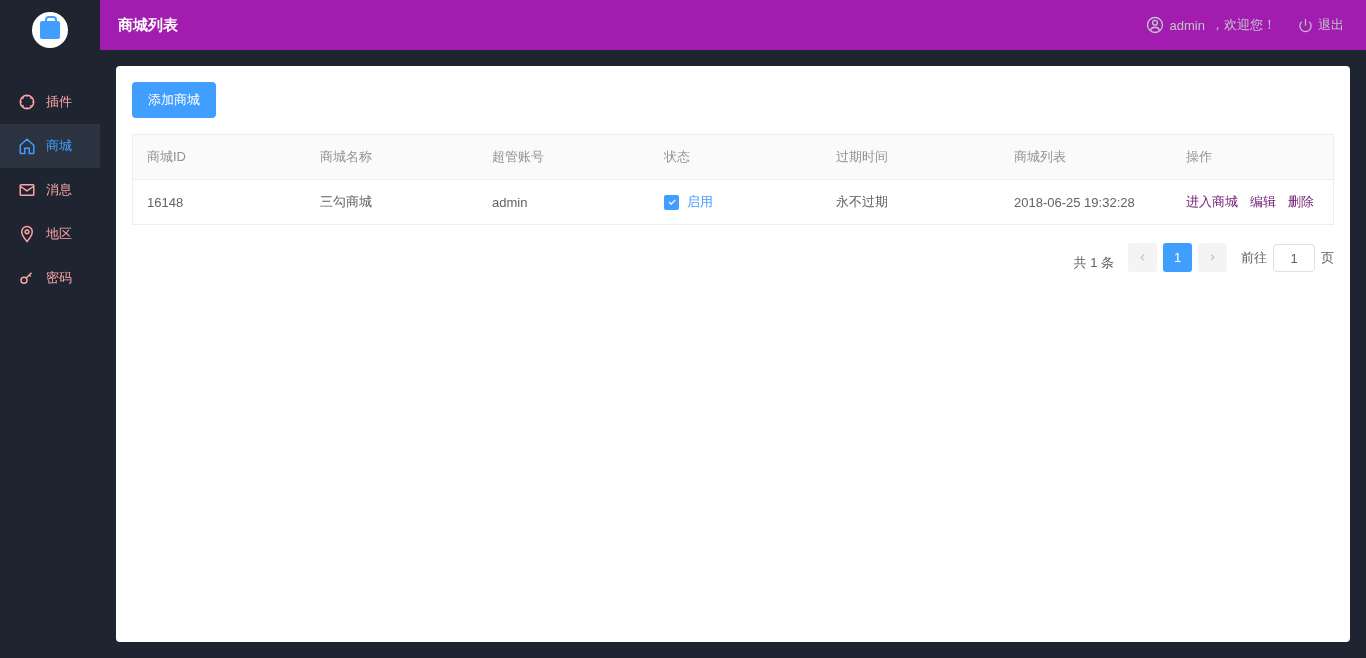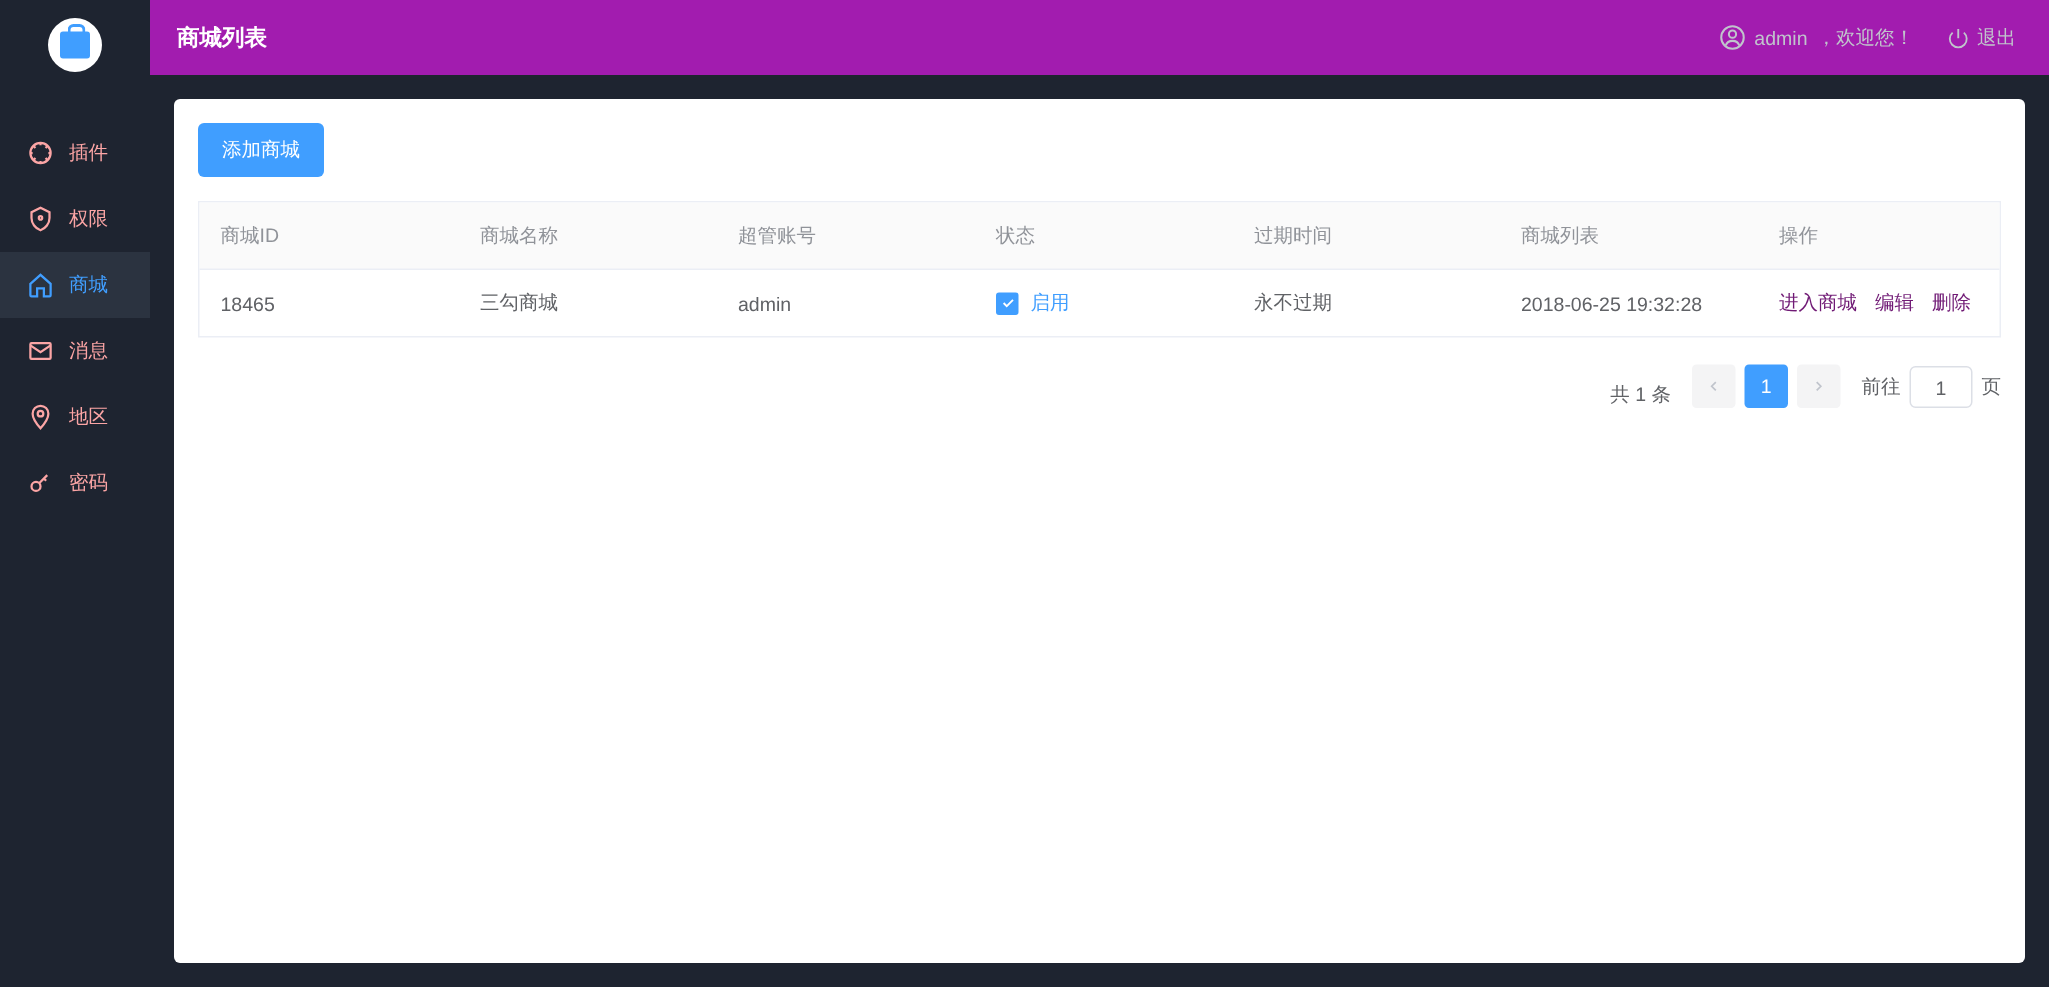--- a/index.html
+++ b/index.html
@@ -184,27 +184,20 @@
     </div>
   </div>
   <div class="nav">
     <div class="nav-item">
       <svg viewBox="0 0 24 24" fill="none" stroke="currentColor" stroke-width="2">
           <circle cx="12" cy="12" r="9"></circle>
           <path d="M12 3v2M12 19v2M3 12h2M19 12h2M6 6l1.5 1.5M18 18l-1.5-1.5M6 18l1.5-1.5M18 6l-1.5 1.5"></path>
         </svg>
       <span>插件</span>
     </div>
-    <div class="nav-item">
-      <svg viewBox="0 0 24 24" fill="none" stroke="currentColor" stroke-width="2">
-          <path d="M12 2l8 4v5c0 5-3.5 9.5-8 11-4.5-1.5-8-6-8-11V6l8-4z"></path>
-          <circle cx="12" cy="11" r="1.5"></circle>
-        </svg>
-      <span>权限</span>
-    </div>
     <div class="nav-item active">
       <svg viewBox="0 0 24 24" fill="none" stroke="currentColor" stroke-width="2">
           <path d="M3 11l9-8 9 8v10a1 1 0 01-1 1h-5v-7h-6v7H4a1 1 0 01-1-1V11z"></path>
         </svg>
       <span>商城</span>
     </div>
     <div class="nav-item">
       <svg viewBox="0 0 24 24" fill="none" stroke="currentColor" stroke-width="2">
           <rect x="3" y="5" width="18" height="14" rx="1"></rect>
           <path d="M3 7l9 6 9-6"></path>
@@ -258,21 +251,21 @@
         <div class="th col-id">商城ID</div>
         <div class="th col-name">商城名称</div>
         <div class="th col-account">超管账号</div>
         <div class="th col-status">状态</div>
         <div class="th col-expire">过期时间</div>
         <div class="th col-create">商城列表</div>
         <div class="th col-action">操作</div>
       </div>
       <div class="tbody">
         <div class="tr">
-          <div class="td col-id">18465</div>
+          <div class="td col-id">16148</div>
           <div class="td col-name">三勾商城</div>
           <div class="td col-account">admin</div>
           <div class="td col-status">
             <span class="checkbox-mock">
               <svg viewBox="0 0 24 24" fill="none" stroke="#fff" stroke-width="3">
                   <path d="M5 12l5 5L20 7"></path>
                 </svg>
             </span>
             <span class="status-text">启用</span>
           </div>

